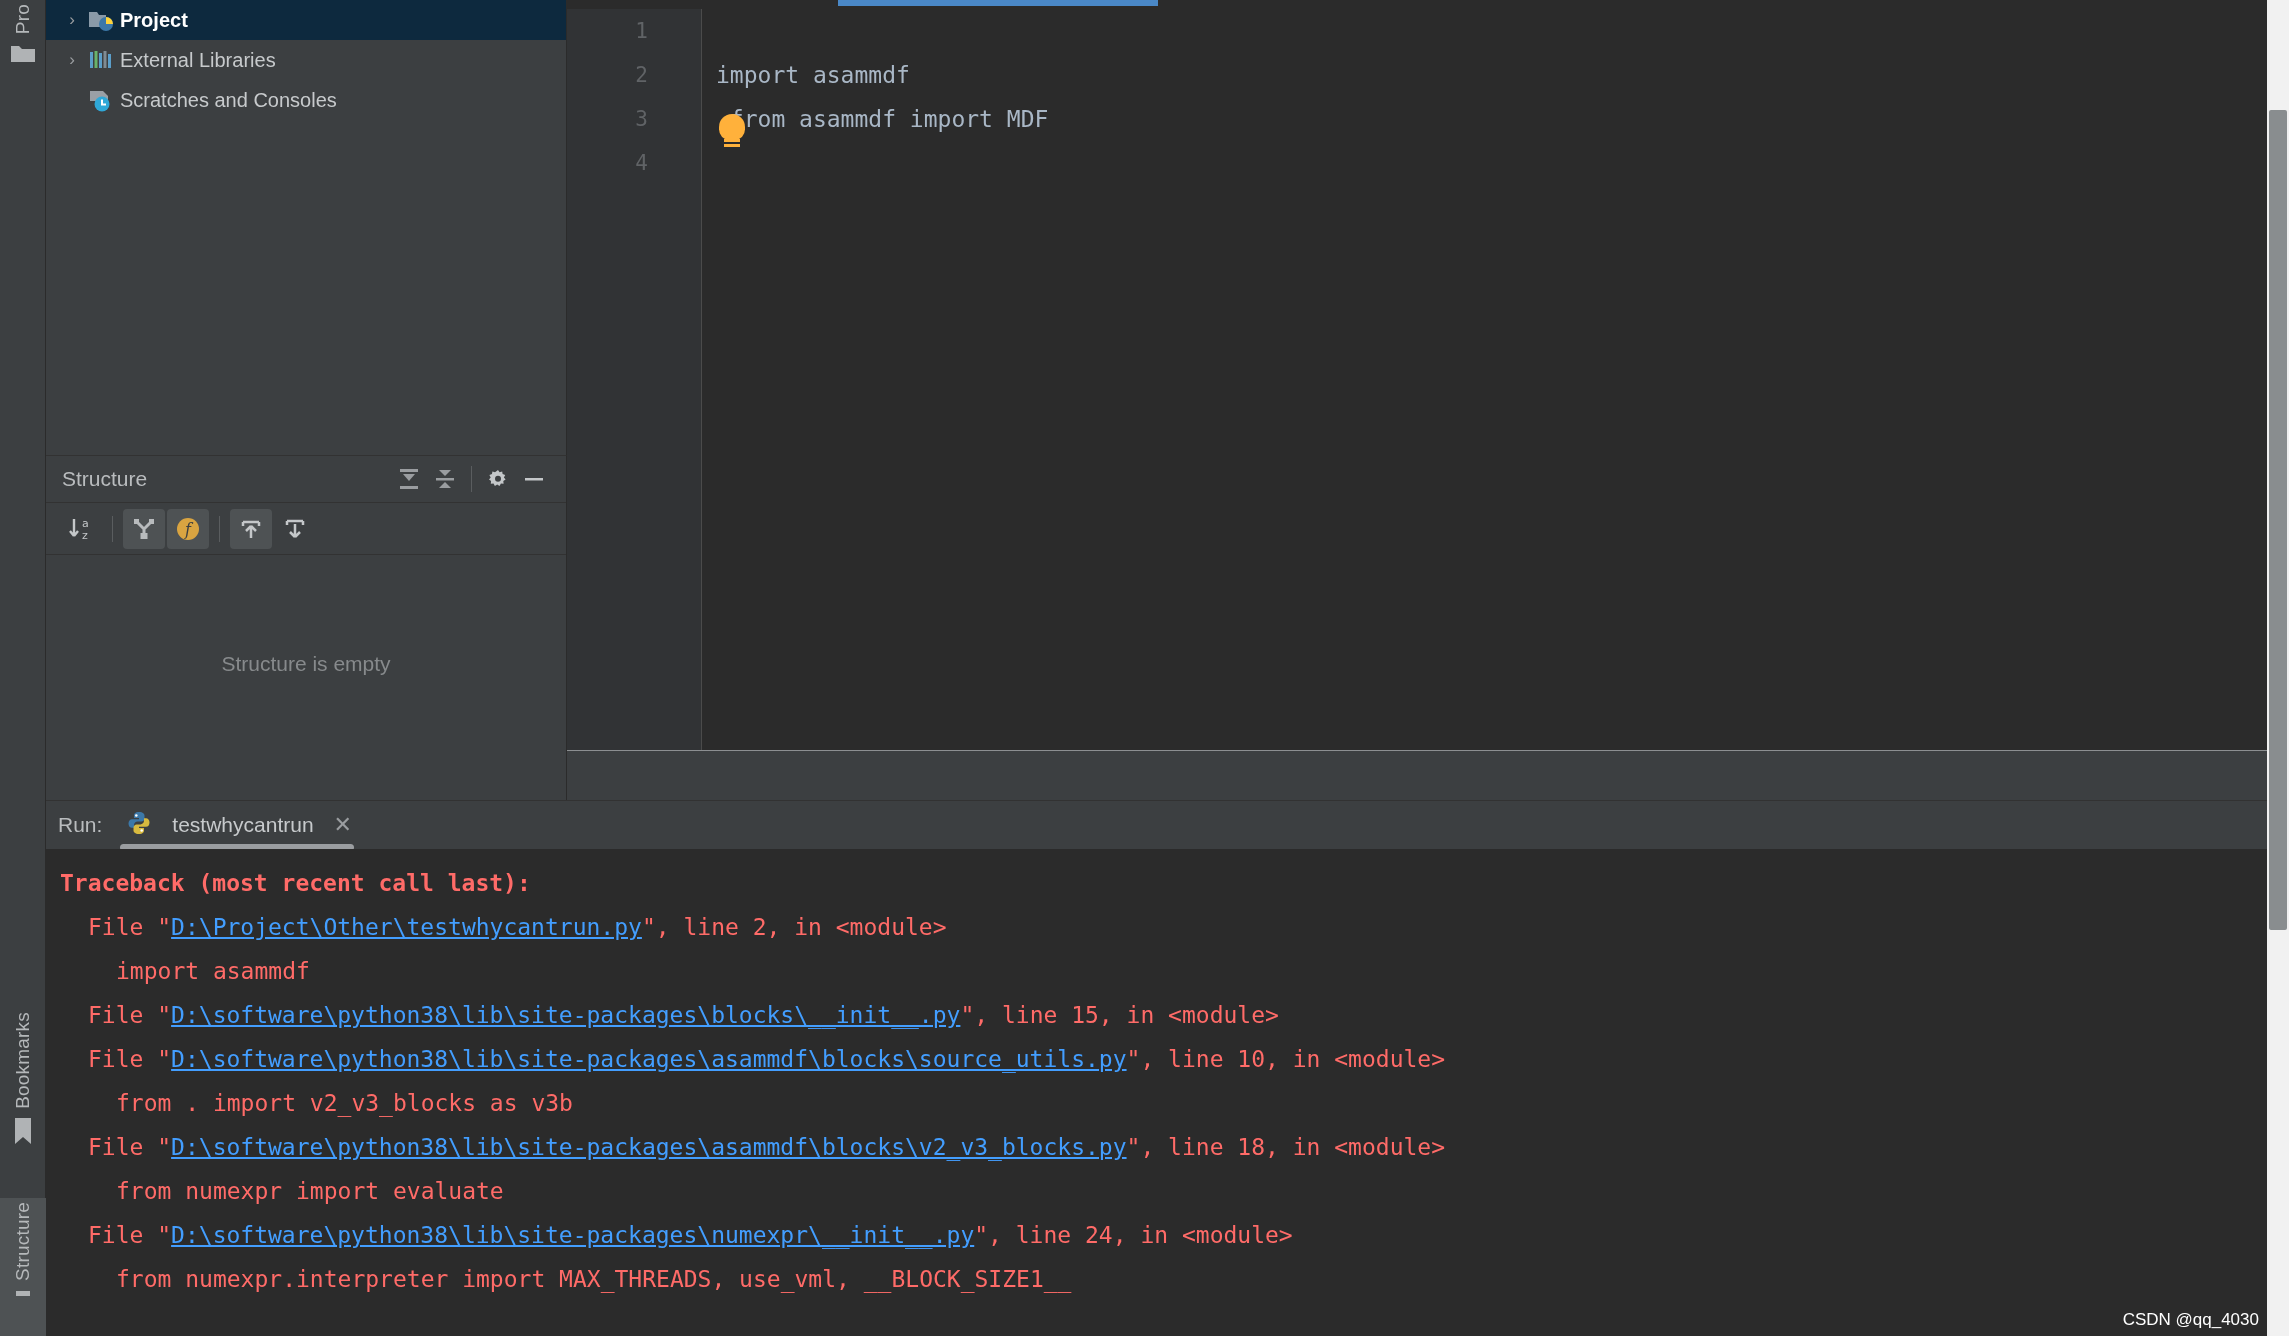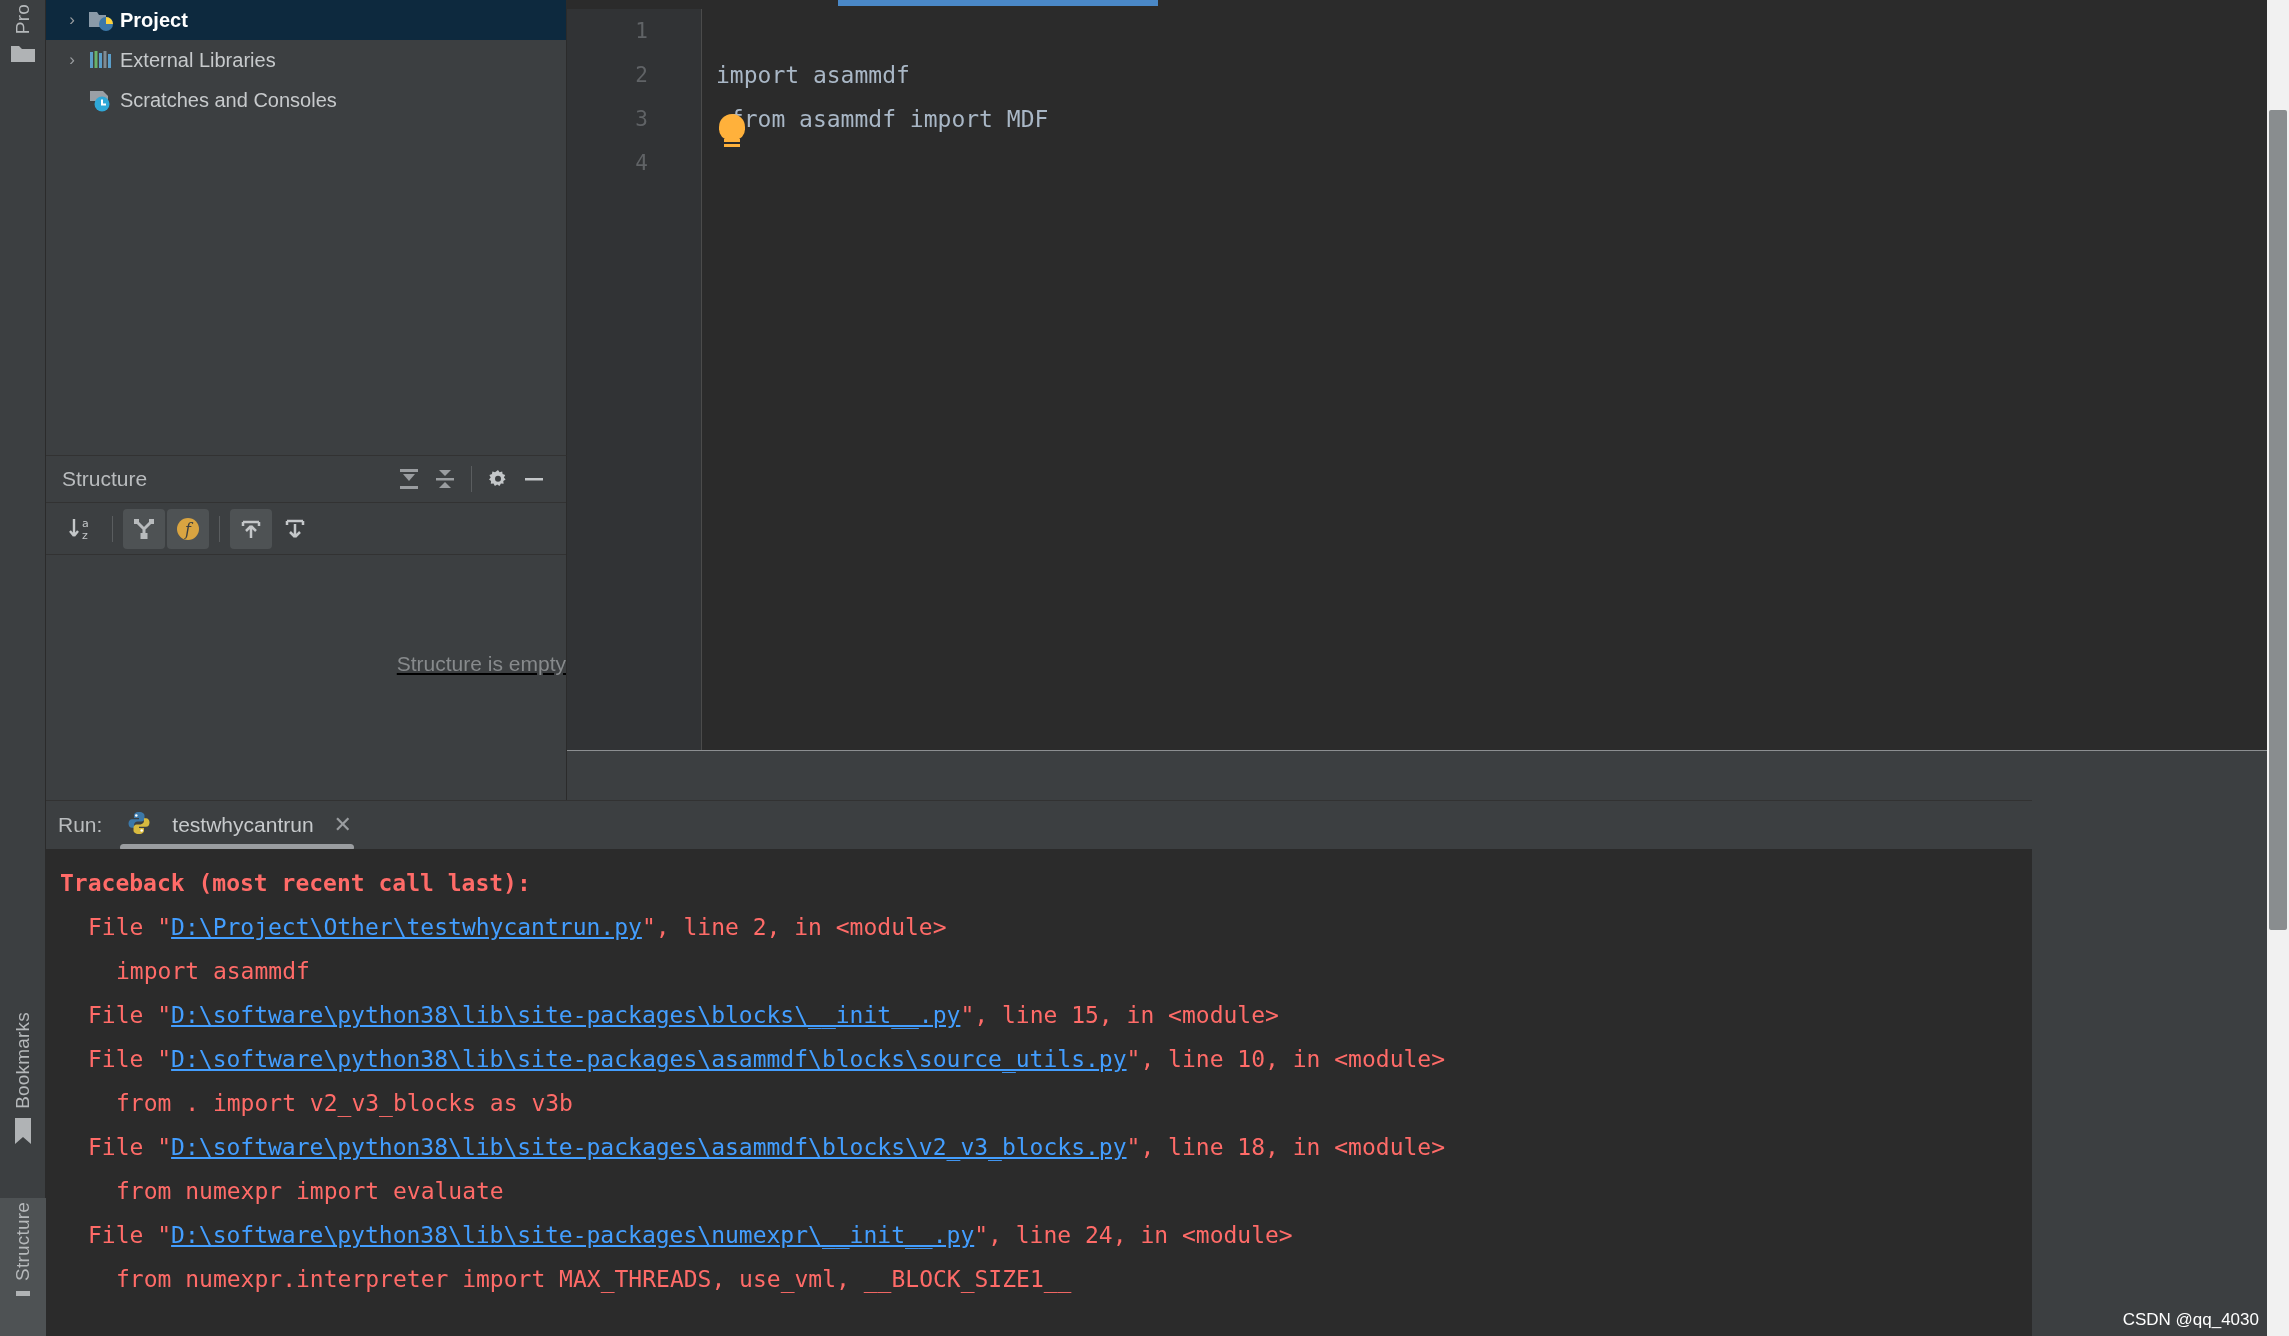--- a/index.html
+++ b/index.html
@@ -64,23 +64,22 @@
   .struct-toolbar {
     height: 52px; display: flex; align-items: center;
     padding: 0 10px 0 14px; gap: 2px; border-bottom: 1px solid #323232;
   }
   .tb-btn {
     width: 42px; height: 40px; border-radius: 4px;
     display: flex; align-items: center; justify-content: center;
   }
   .tb-btn.on { background: #4e5254; }
   .struct-body {
-    height: 244px; display: flex; align-items: flex-start; justify-content: flex-end;
+    height: 244px; display: flex; align-items: flex-start; justify-content: center;
     padding-top: 97px;
-    text-decoration: underline;
   }
   .struct-empty { color: #878a8c; font-size: 21px; }
 
   
   .editor {
     position: absolute; left: 567px; top: 0; width: 1722px; height: 750px;
     background: #2b2b2b;
   }
   .tabstrip { position: absolute; left: 0; top: 0; width: 100%; height: 9px; }
   .tab-indicator { position: absolute; top: 0; height: 6px; background: #4a88c7; }
@@ -142,21 +141,21 @@
   .rscroll {
     position: absolute; right: 0; top: 0; width: 22px; height: 1336px;
     background: #f1f1f1;
   }
   .rthumb {
     position: absolute; right: 2px; width: 18px; background: #898d8f; border-radius: 2px;
   }
 
   
   .runpanel {
-    position: absolute; left: 46px; top: 800px; width: 1986px; height: 536px;
+    position: absolute; left: 46px; top: 800px; width: 2243px; height: 536px;
     background: #2b2b2b; border-top: 1px solid #323232;
   }
   .run-header {
     height: 48px; display: flex; align-items: center; gap: 10px;
     padding-left: 12px; background: #3c3f41; position: relative;
   }
   .run-label { color: #b9bcbe; font-size: 21px; }
   .run-tab {
     display: flex; align-items: center; gap: 20px; padding: 0 10px 0 14px;
     height: 44px; position: relative;

